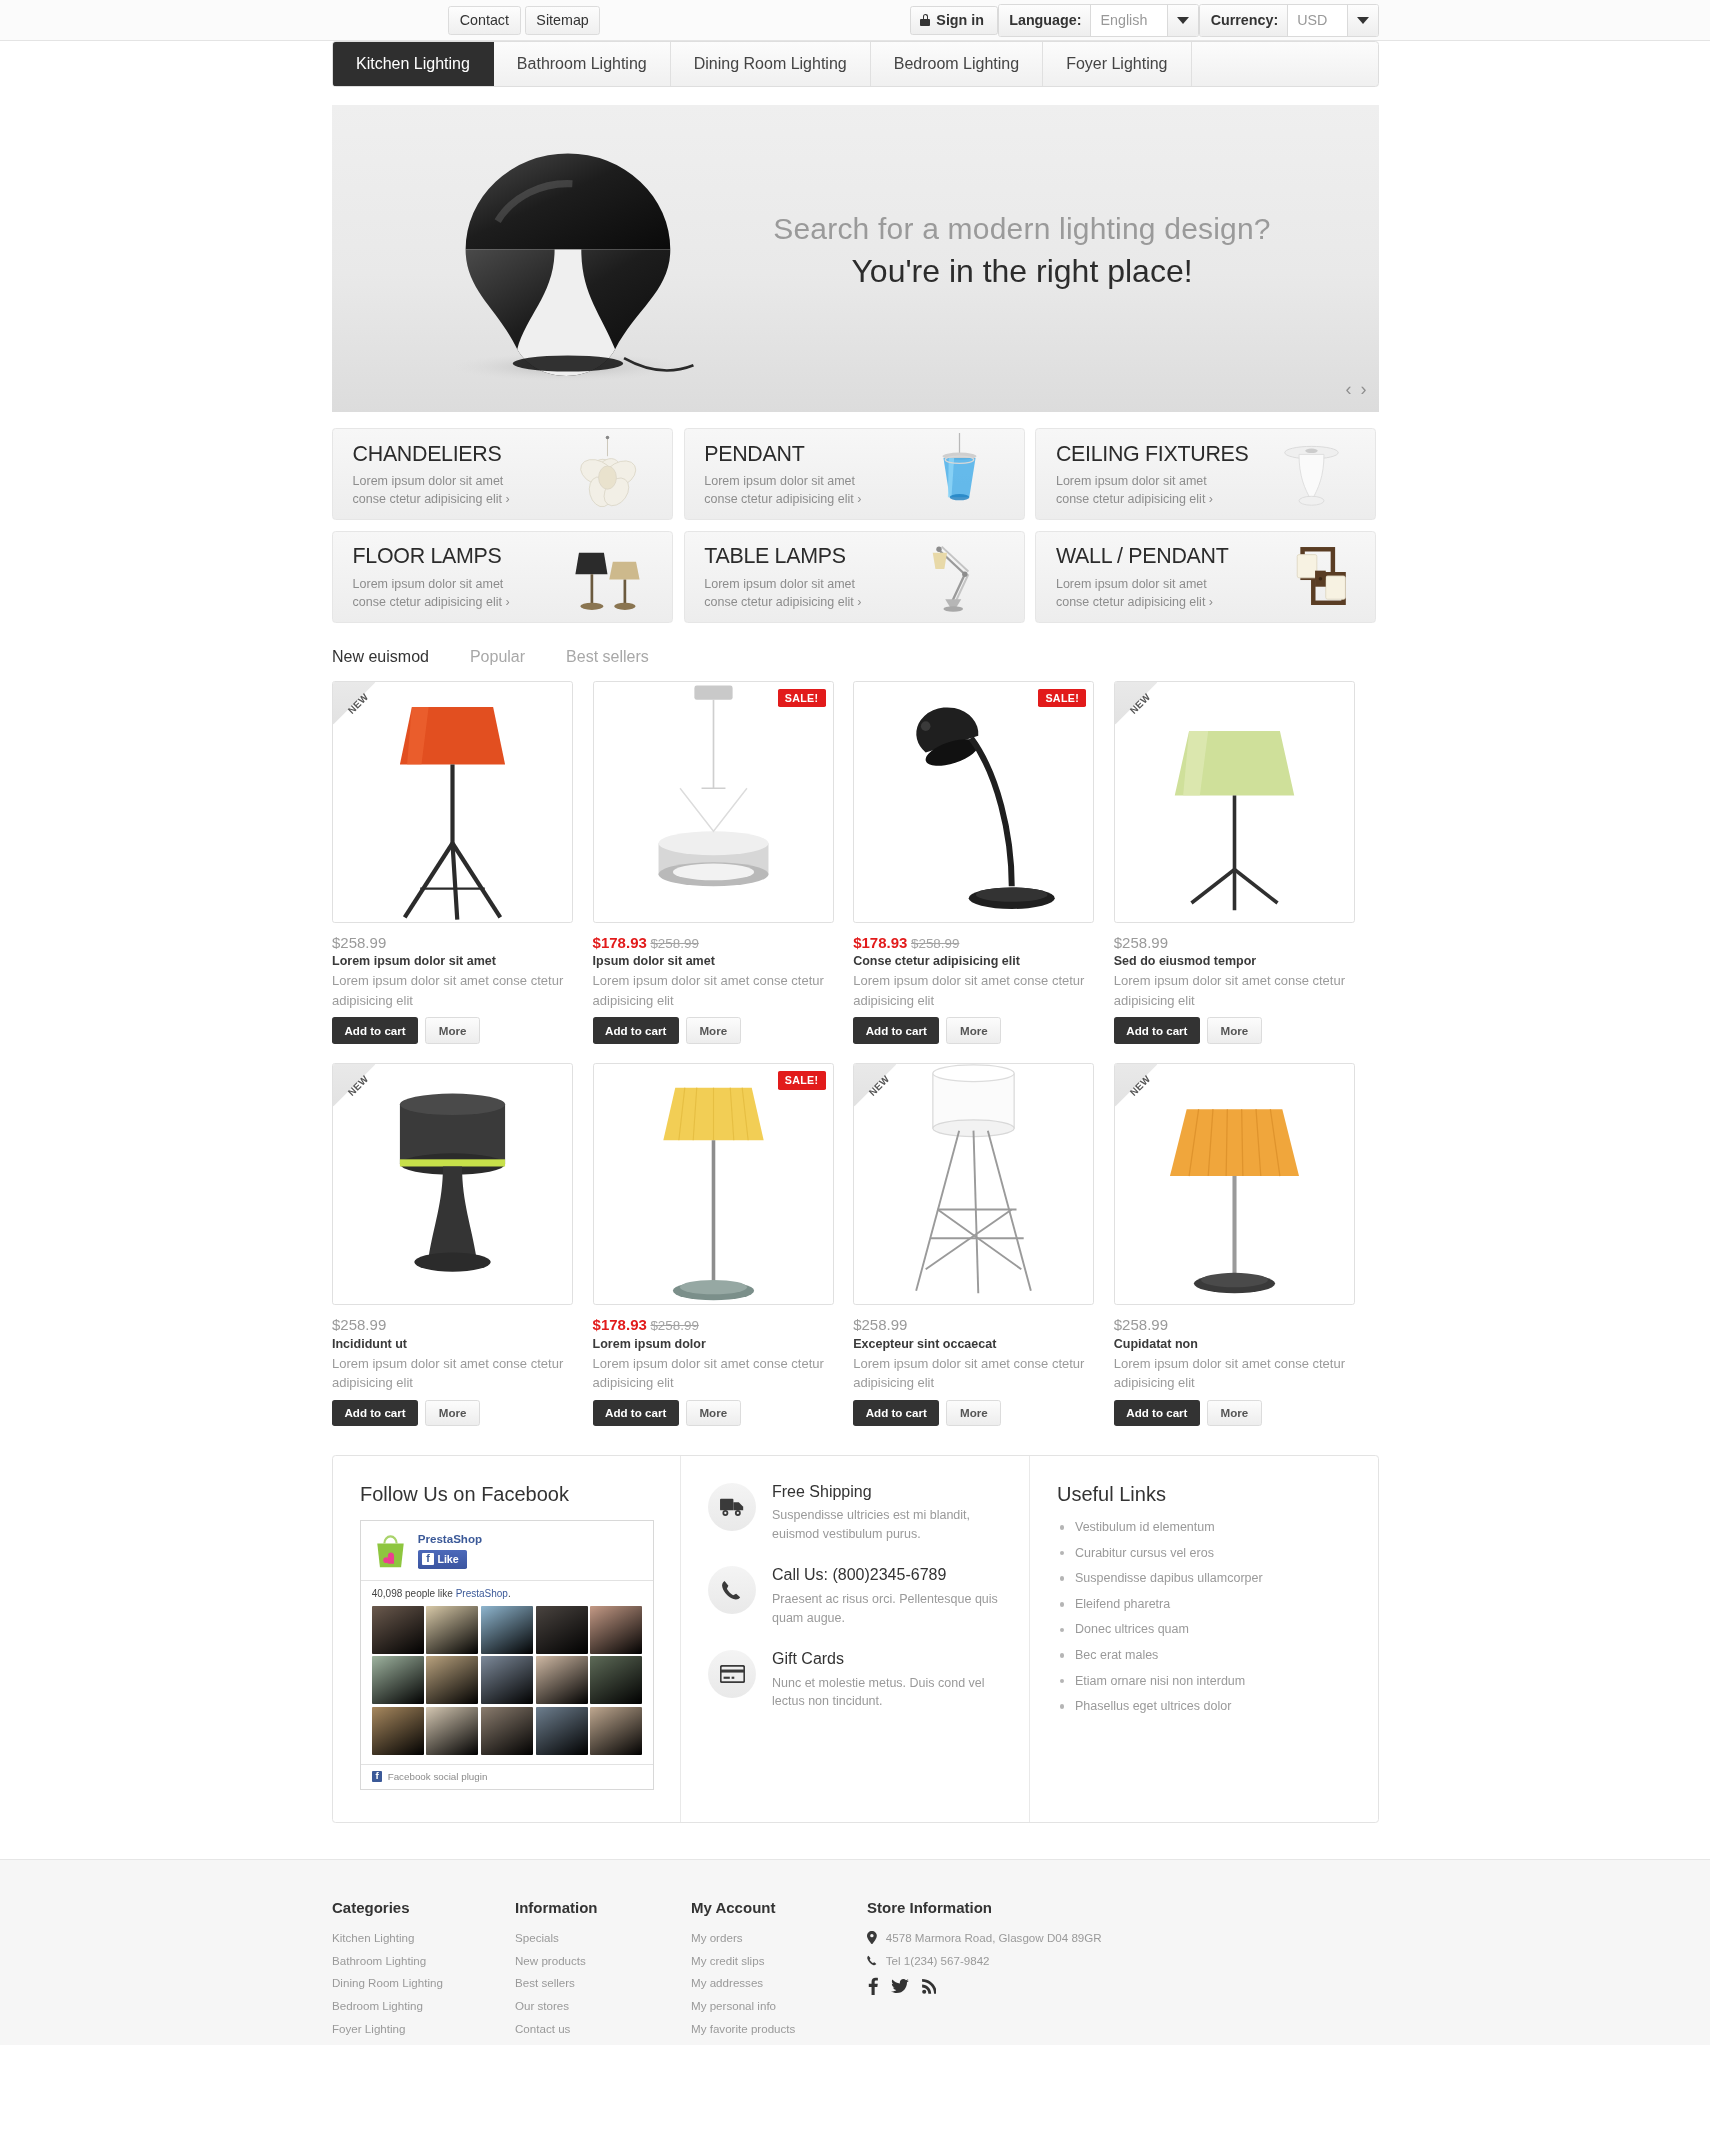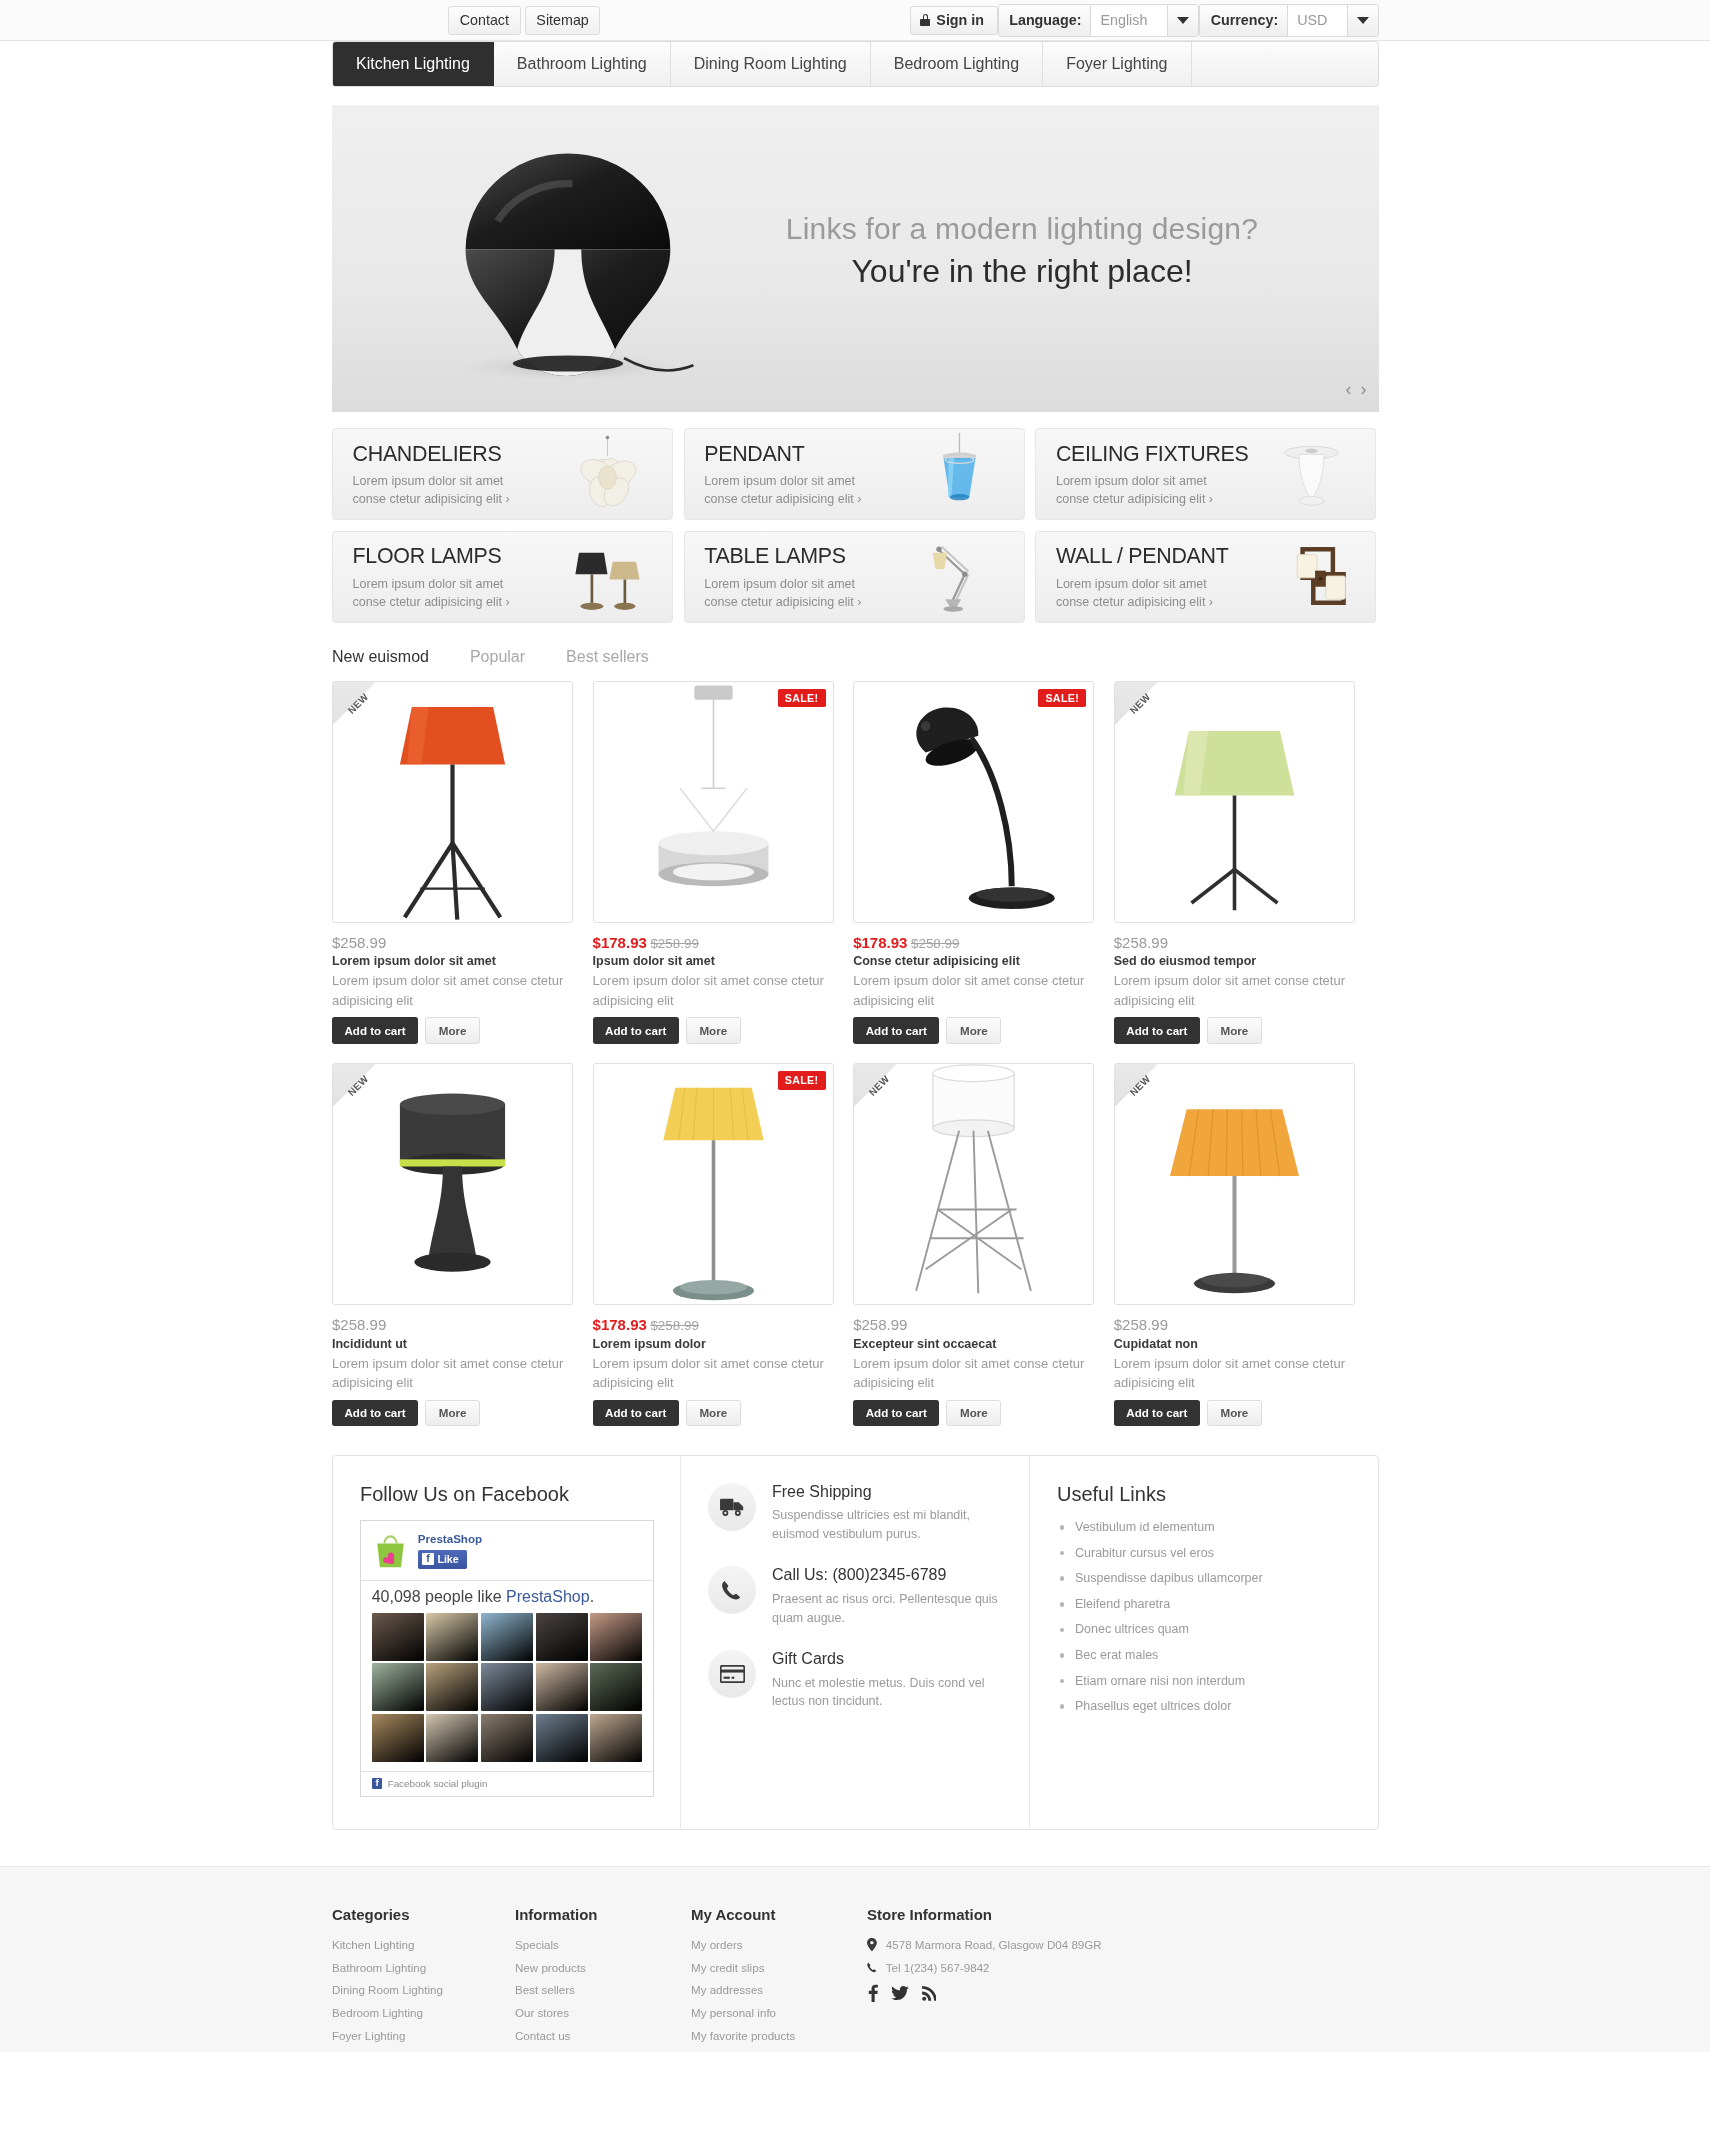--- a/index.html
+++ b/index.html
@@ -218,21 +218,21 @@
   .fb-widget { border: 0.9px solid #d8d8d8; background: #fff; width: 294px; }
   .fb-head { display: flex; align-items: center; padding: 9.8px 10.7px 9.8px; gap: 9px; }
   .fb-bag { width: 37px; height: 39px; position: relative; flex: none; }
   .fb-name { font-size: 11.6px; font-weight: bold; color: #3b5998; }
   .fb-like {
     display: inline-flex; align-items: center; gap: 3.6px; margin-top: 5.3px;
     background: linear-gradient(to bottom,#4c69ba,#3b55a0); color: #fff;
     font-size: 10.7px; font-weight: bold; padding: 2.7px 8px 3.6px 4.5px; border-radius: 1.8px; cursor: pointer;
   }
   .fb-f { display:inline-block; width: 11.6px; height: 11.6px; background:#fff; color:#3b5998; font-weight:bold; font-size:10.7px; line-height:11.6px; text-align:center; border-radius:0.9px; }
-  .fb-count { border-top: 0.9px solid #e2e2e2; padding: 7.1px 10.7px; font-size: 16px; color: #444; }
+  .fb-count { border-top: 0.9px solid #e2e2e2; padding: 7.1px 10.7px; font-size: 10px; color: #444; }
   .fb-count a { color: #3b5998; text-decoration: none; }
   .fb-faces { display: grid; grid-template-columns: repeat(5,1fr); gap: 2.7px; padding: 0 10.7px 9px; }
   .face { width: 100%; height: 48px; border-radius: 0.9px; }
   .fb-foot { border-top: 0.9px solid #e2e2e2; padding: 6.2px 10.7px 7.1px; display: flex; align-items: center; gap: 5.3px; font-size: 9.8px; color: #8b8b8b; }
   .fb-foot-f { width: 10.7px; height: 10.7px; background: #3b5998; color: #fff; font-weight: bold; font-size: 9.8px; line-height: 10.7px; text-align: center; border-radius: 0.9px; }
 
   .svc { display: flex; gap: 16px; margin-bottom: 23px; }
   .svc:last-child { margin-bottom: 0; }
   .svc-ico {
     width: 48px; height: 48px; border-radius: 50%; flex: none;
@@ -325,21 +325,21 @@
       </defs>
       <ellipse cx="175" cy="272" rx="130" ry="16" fill="url(#hsh)"></ellipse>
       <path d="M60 140 A115 108 0 0 1 290 140 Z" fill="url(#hg)"></path>
       <path d="M60 140 L290 140 C290 186 252 206 228 252 C206 292 140 292 118 252 C96 206 60 186 60 140 Z" fill="url(#hg)"></path>
       <path d="M160 140 C160 190 128 214 118 252 C140 292 206 292 228 252 C212 212 190 190 190 140 Z" fill="#efefef"></path>
       <ellipse cx="175" cy="268" rx="62" ry="9" fill="#0f0f0f" opacity="0.85"></ellipse>
       <path d="M238 262 C270 280 296 278 316 270" stroke="#2a2a2a" stroke-width="3" fill="none"></path>
       <path d="M96 108 A90 82 0 0 1 180 66" stroke="#7d7d7d" stroke-width="8" fill="none" opacity="0.35"></path>
     </svg>
     <div class="hero-text">
-      <div class="hero-l1">Links for a modern lighting design?</div>
+      <div class="hero-l1">Search for a modern lighting design?</div>
       <div class="hero-l2">You're in the right place!</div>
     </div>
     <div class="hero-nav">
       <span>‹</span>
       <span>›</span>
     </div>
   </div>
 
   <div class="cat-grid" id="cat-grid">
       <div class="cat-card">

